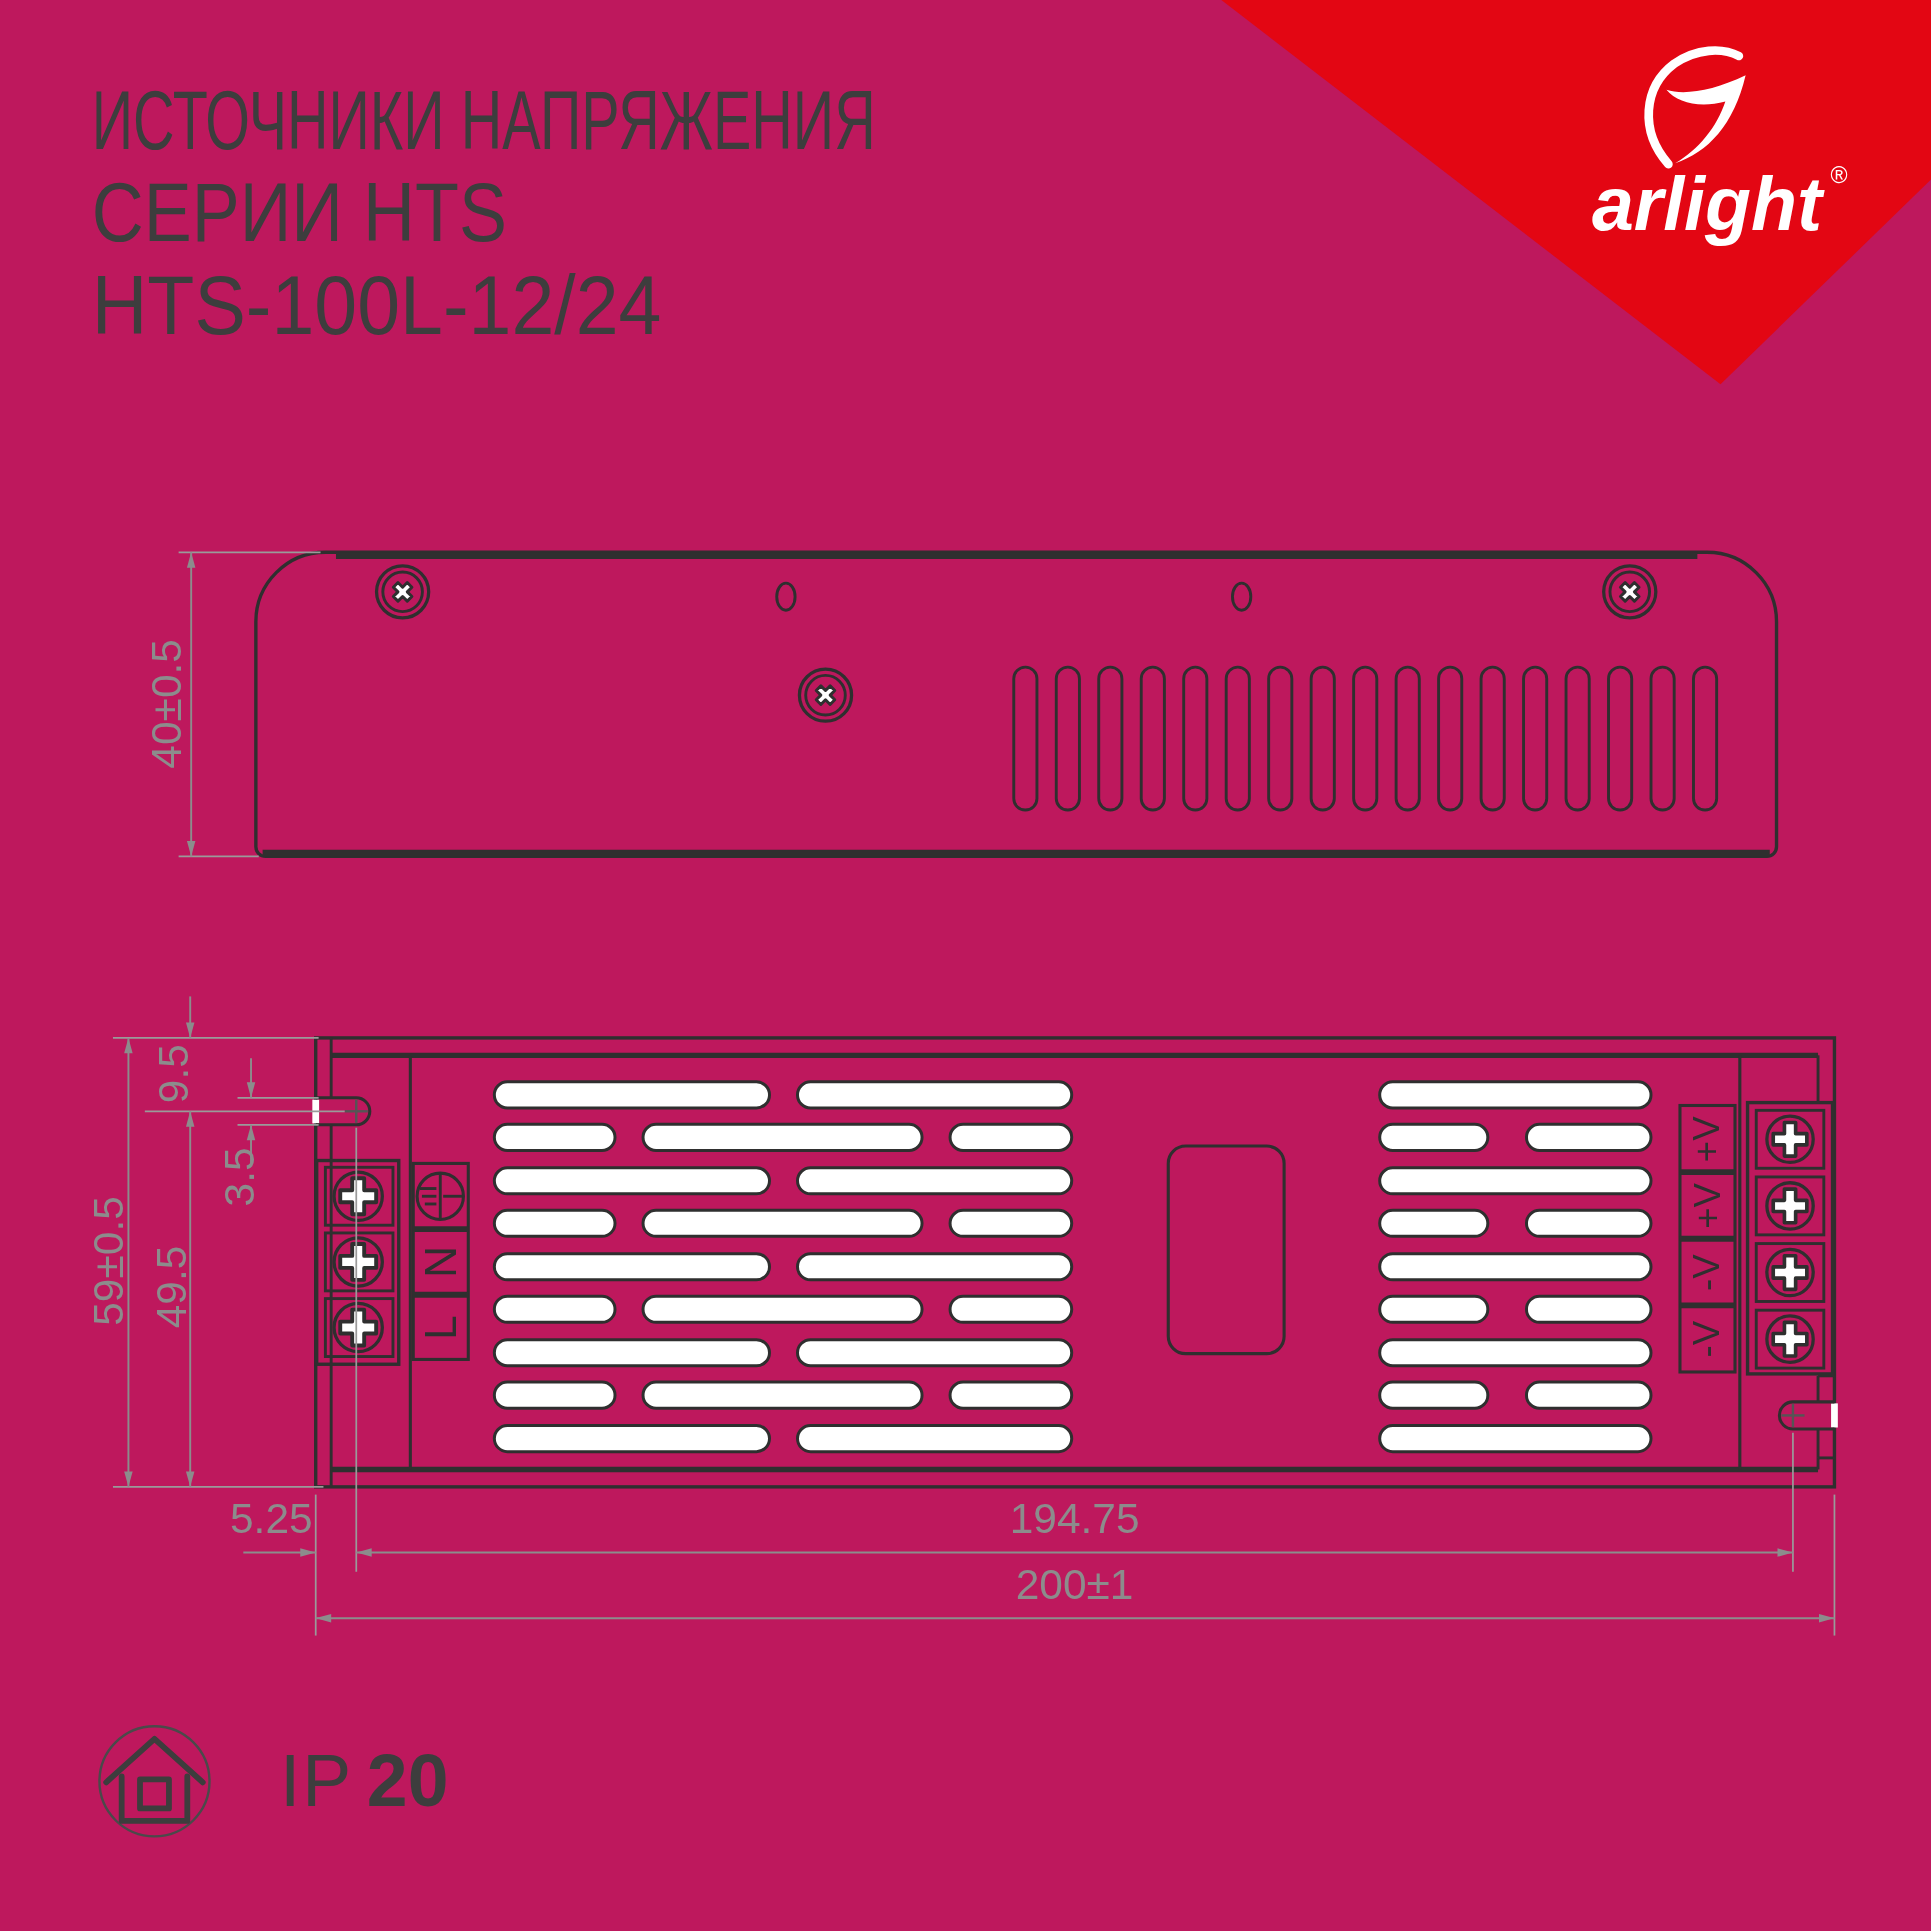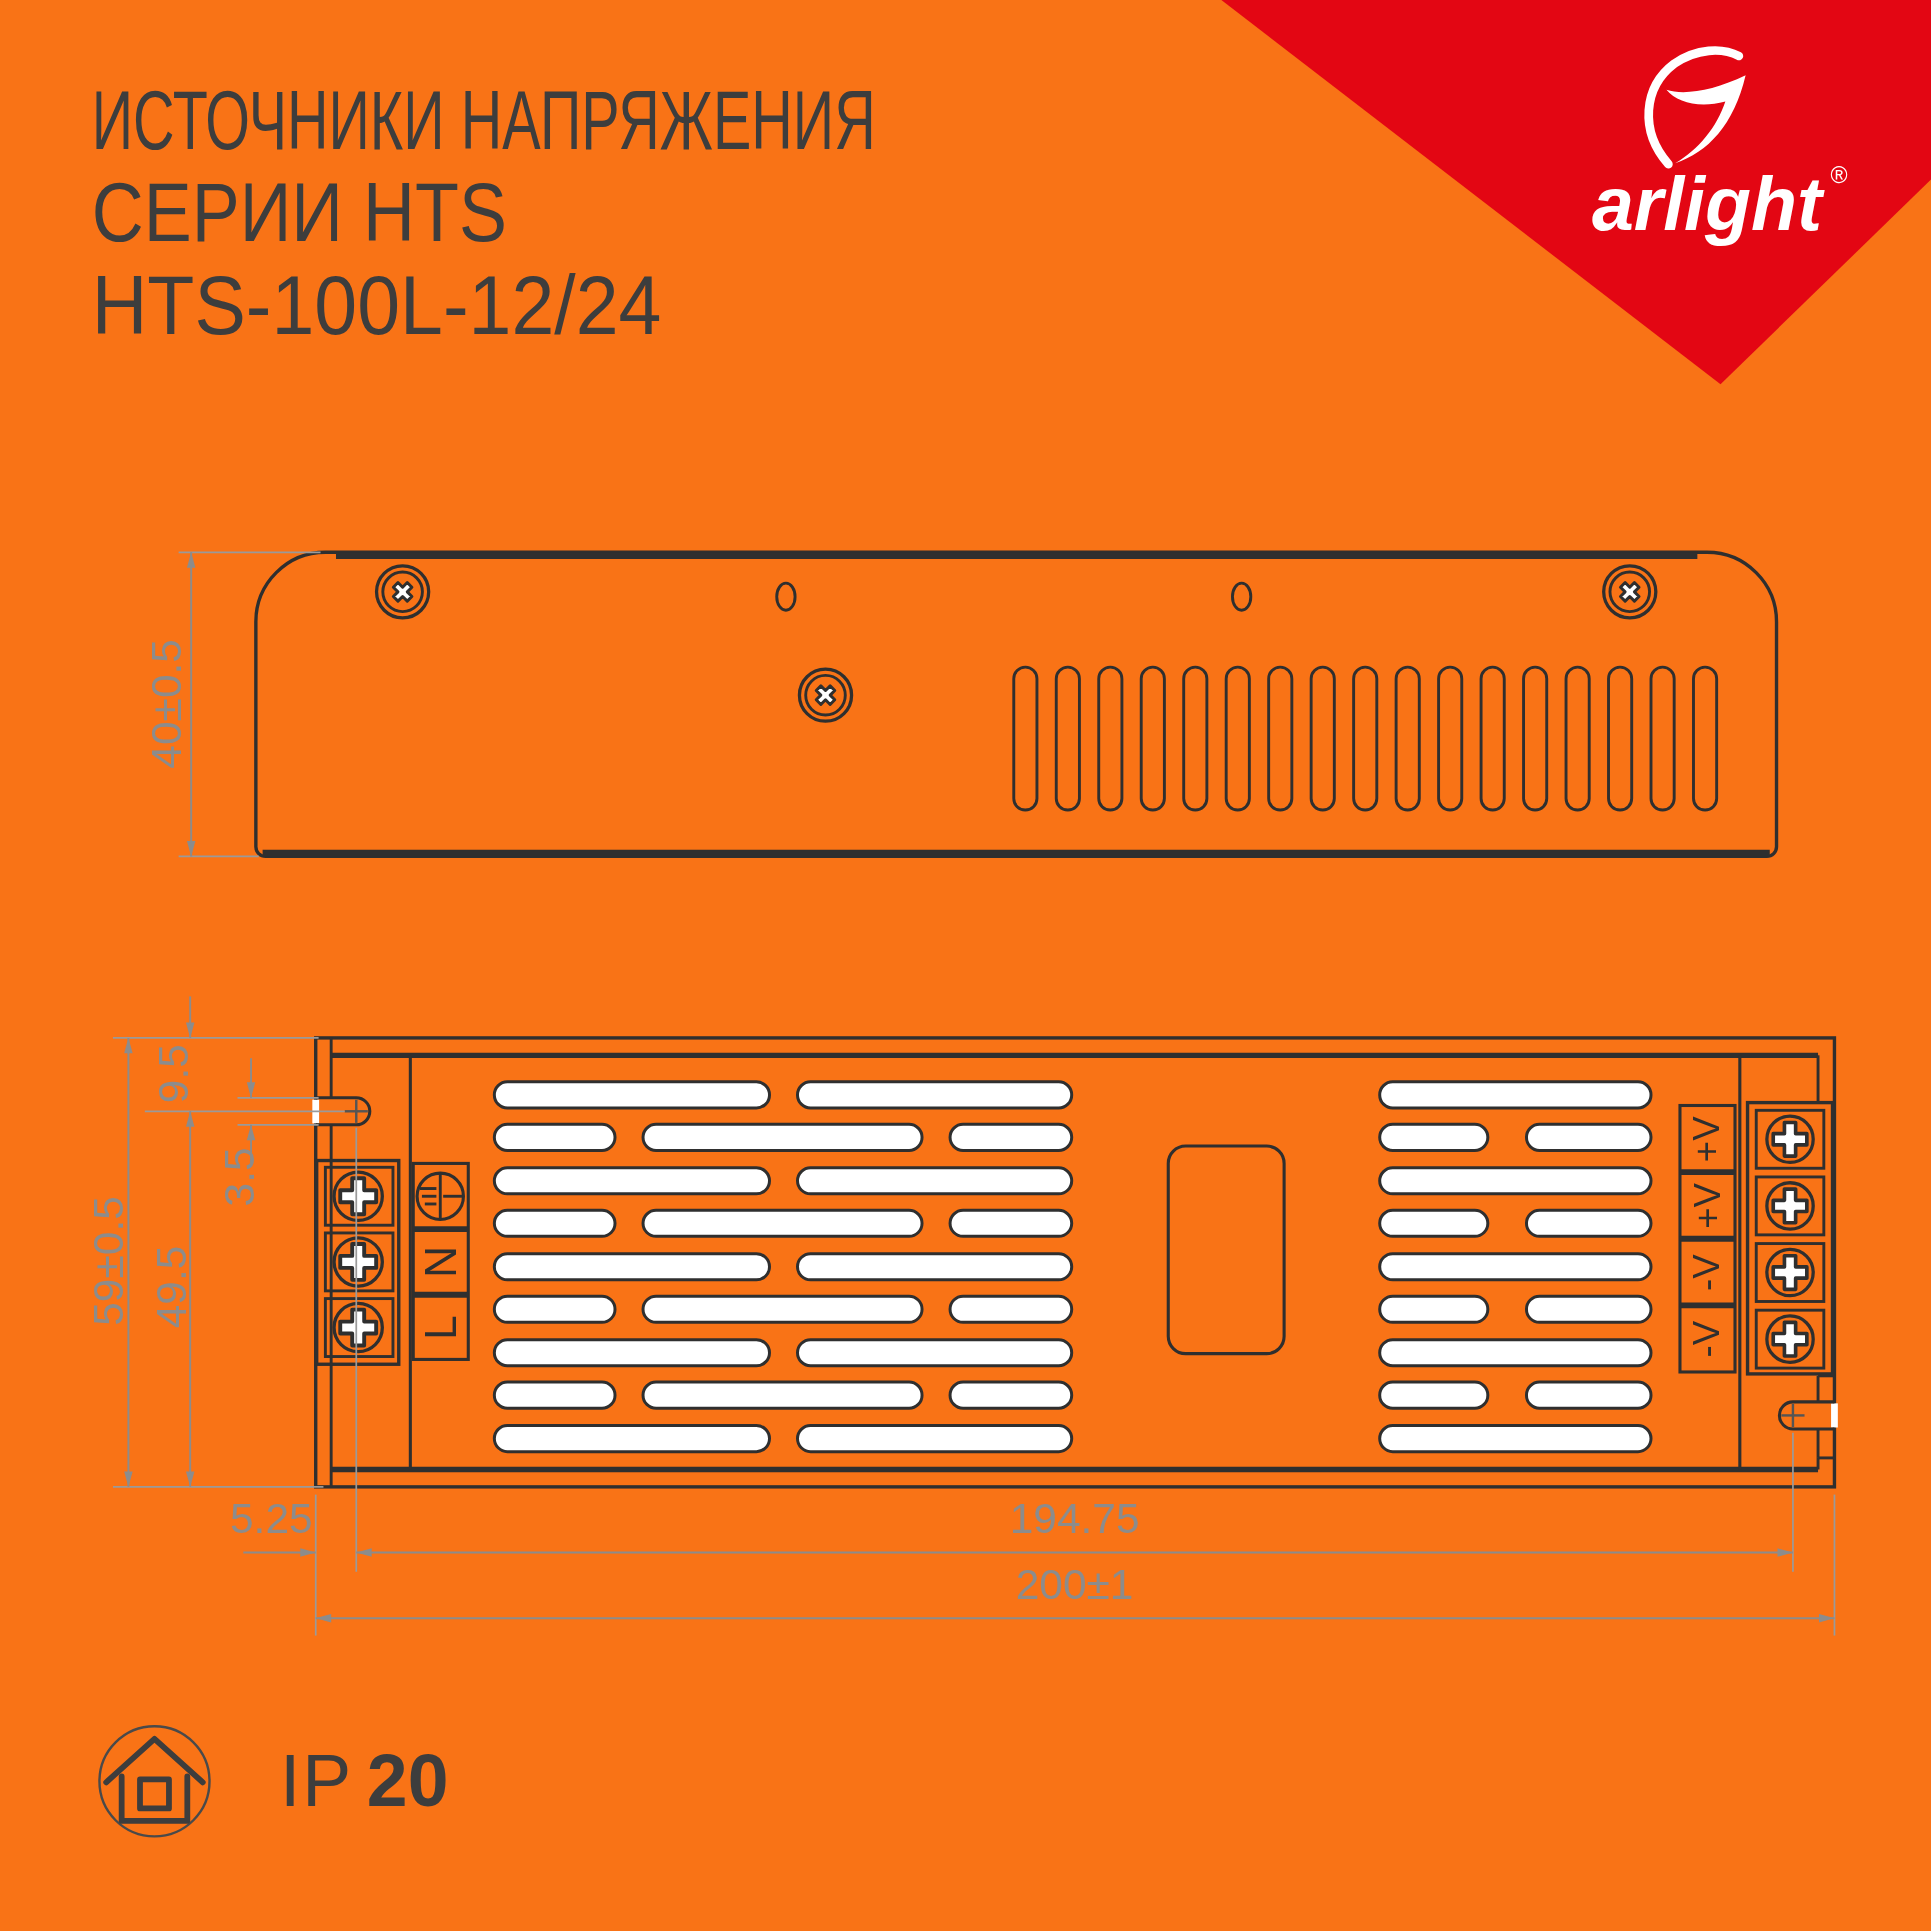--- a/index.html
+++ b/index.html
@@ -1,16 +1,16 @@
 <!DOCTYPE html>
 <html><head>
 <meta charset="utf-8">
 <style>
   html,body{margin:0;padding:0;background:#ffffff;}
-  .page{position:relative;width:1931px;height:1931px;background:#f97316;overflow:hidden;}
+  .page{position:relative;width:1931px;height:1931px;background:#be185d;overflow:hidden;}
   svg{position:absolute;left:0;top:0;}
   text{font-family:"Liberation Sans", sans-serif;}
   .title-line{fill:#3d3d3d;font-size:86px;font-weight:400;}
   .dim-text{fill:#8c8c8c;font-size:44px;font-weight:400;}
   .dim-line{stroke:#8c8c8c;stroke-width:2;fill:none;}
   .ext-line{stroke:#9a9a9a;stroke-width:1.8;fill:none;}
   .dk{stroke:#2f2f2f;fill:none;}
   .lbl{fill:#2f2f2f;font-weight:400;}
   .ip-thin{fill:#3d3d3d;font-size:76px;font-weight:400;letter-spacing:2px;}
   .ip-bold{fill:#3d3d3d;font-size:76px;font-weight:700;}

